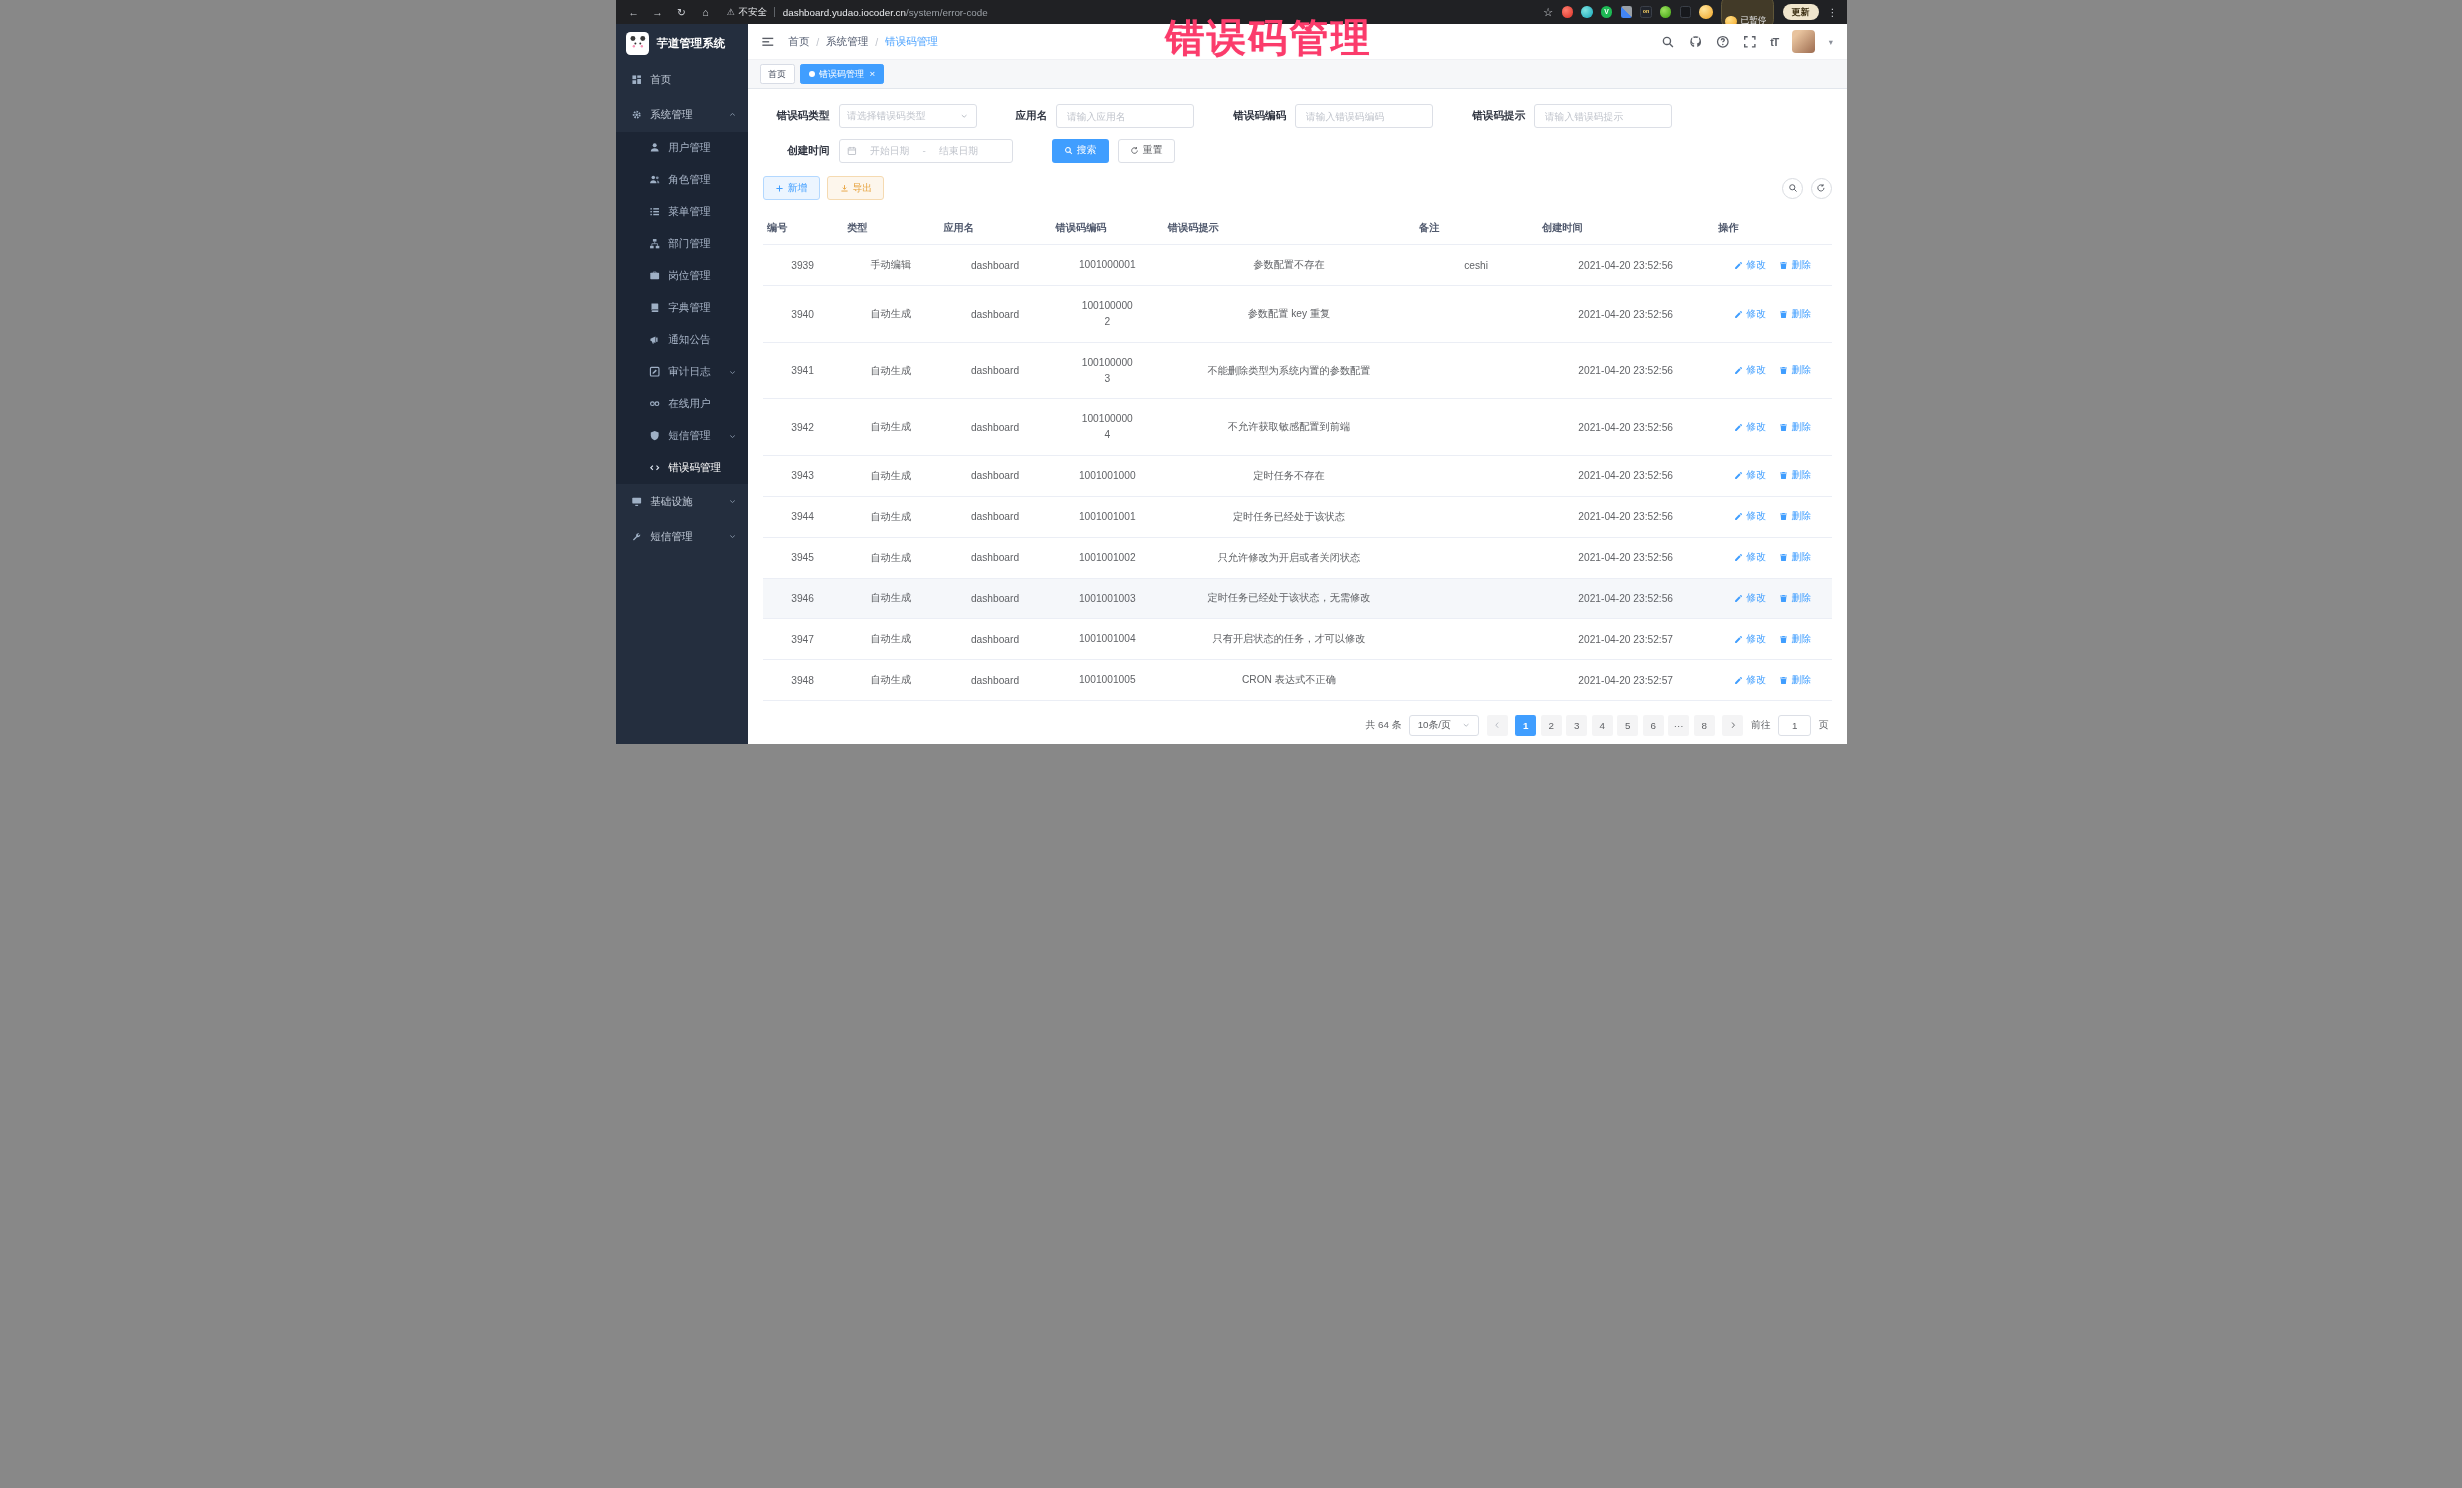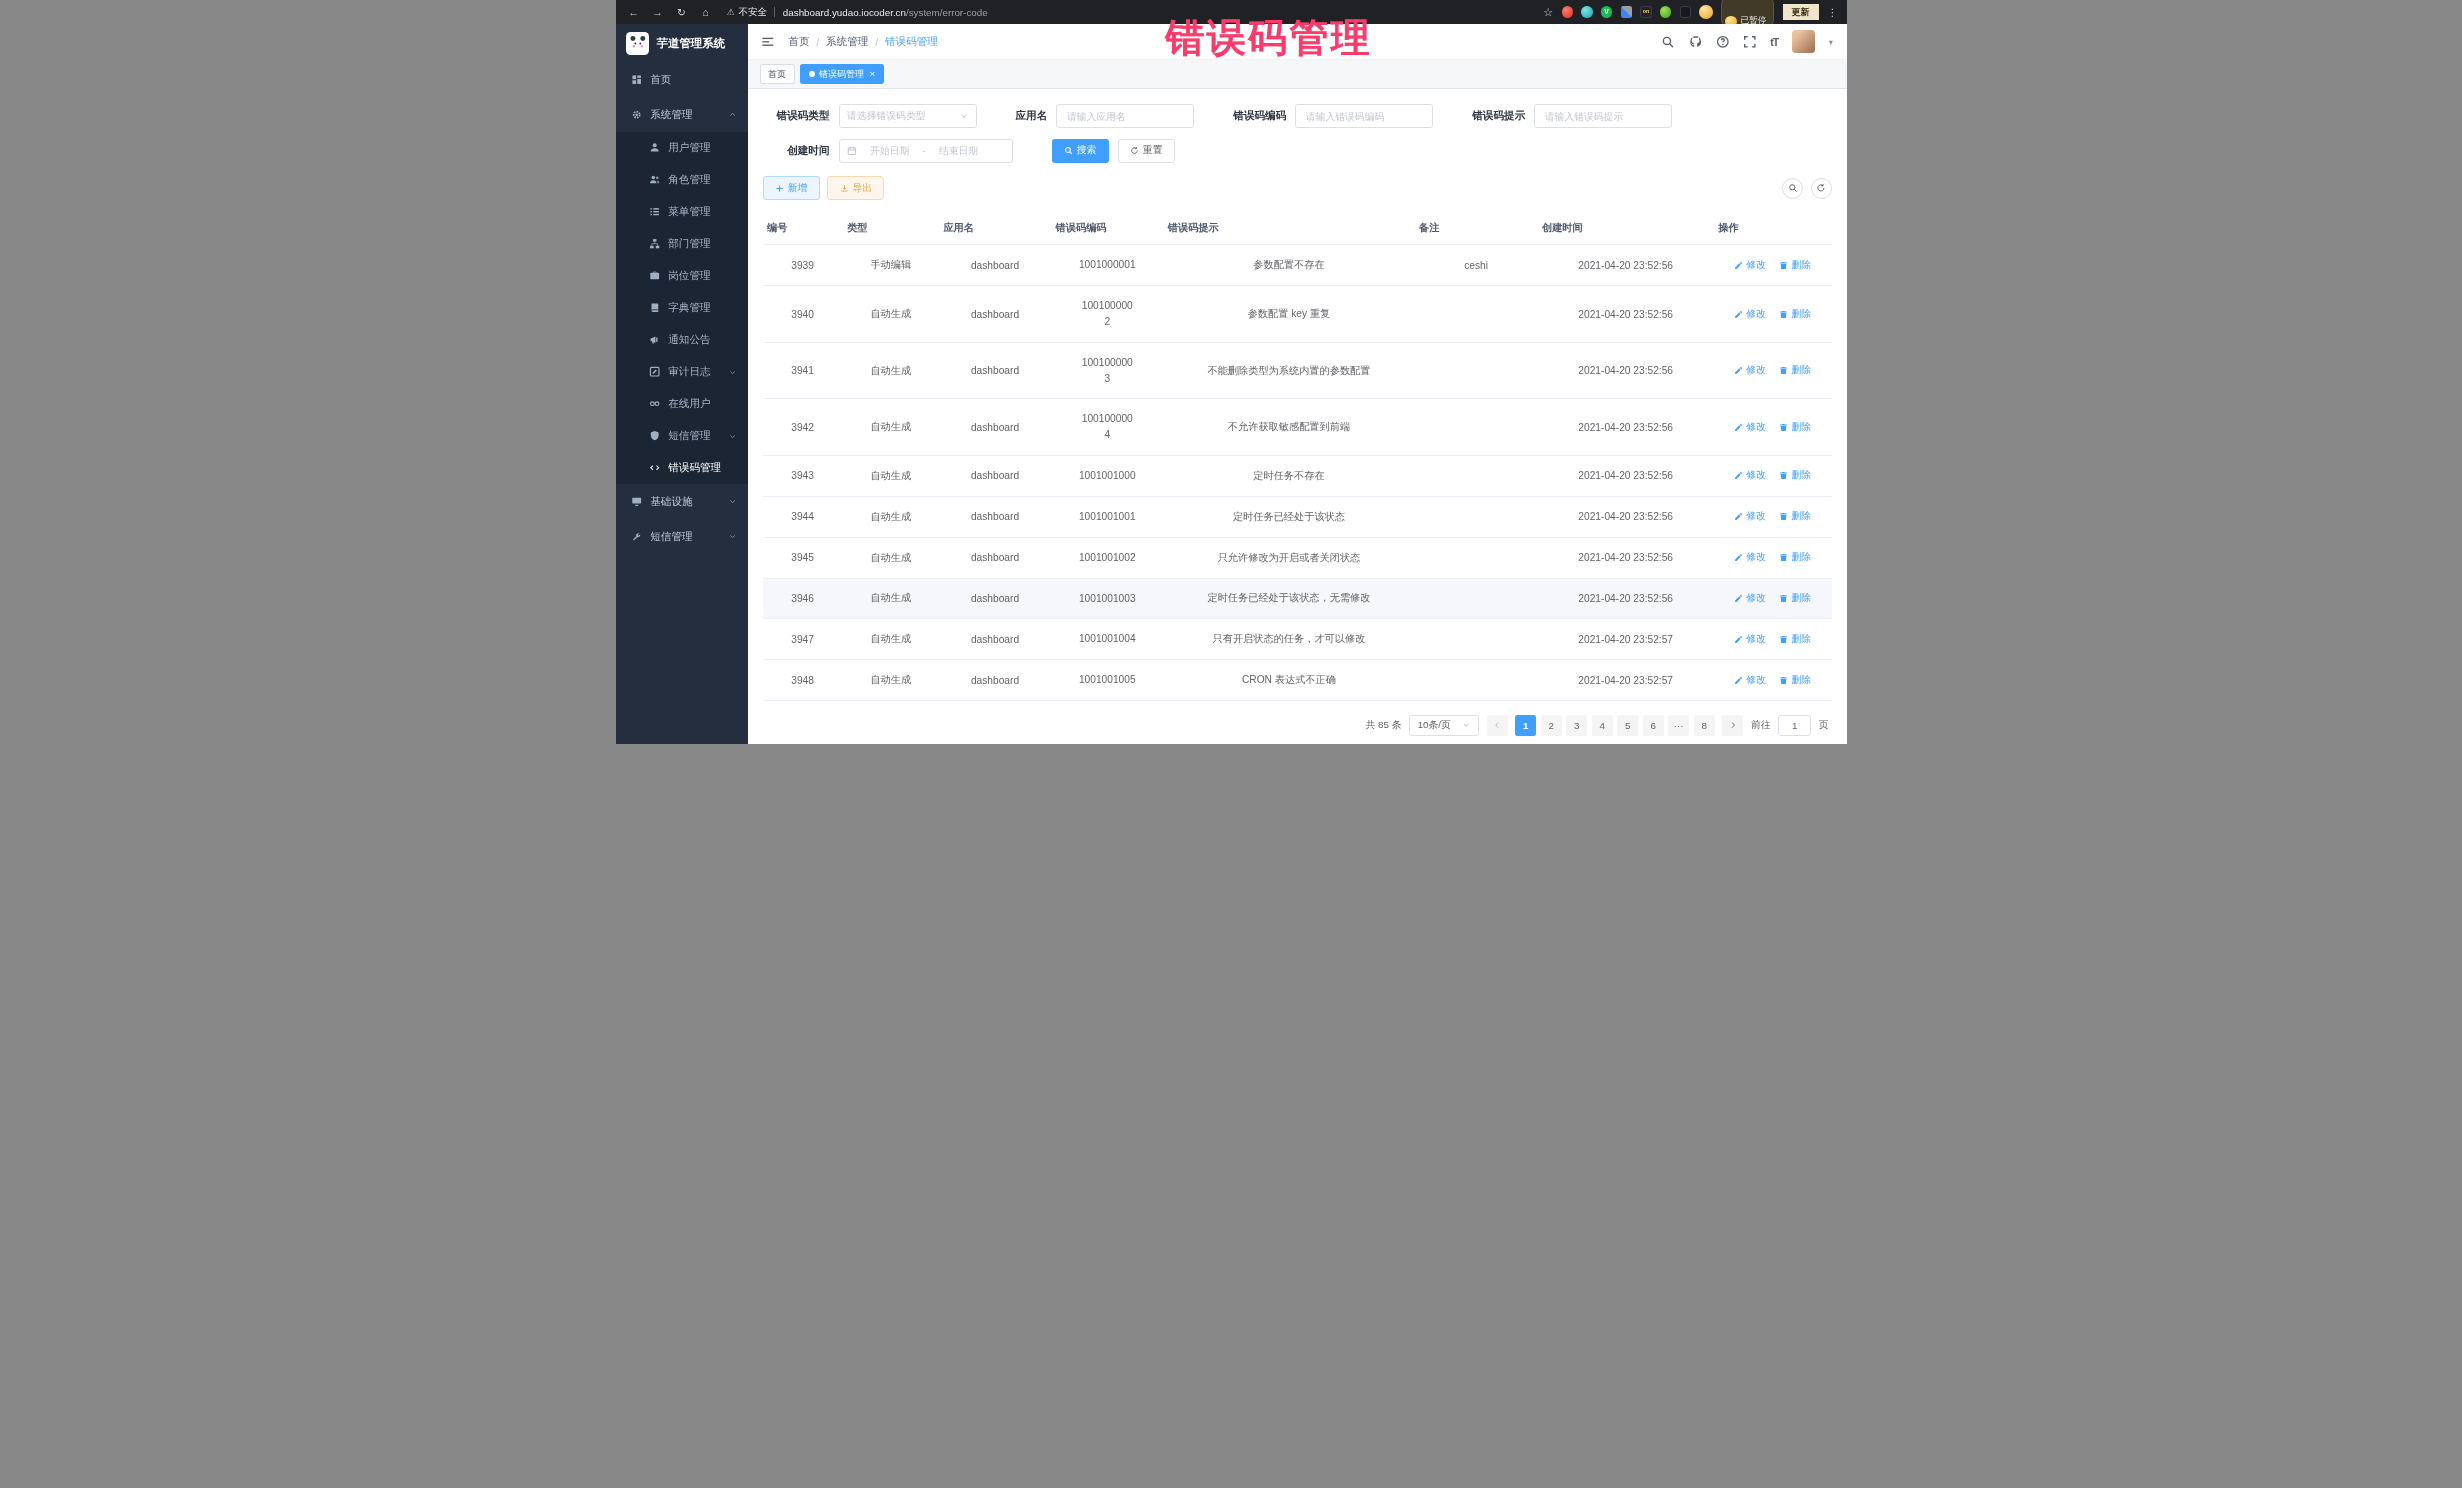--- a/index.html
+++ b/index.html
@@ -31,21 +31,21 @@
   .ext-red{background:radial-gradient(circle at 35% 35%,#ff7d6e,#d93025)}
   .ext-teal{background:radial-gradient(circle at 35% 35%,#7ee3e0,#12a5b8)}
   .ext-green{background:#1db954;color:#fff;font-size:6.8px;font-weight:bold;text-align:center;line-height:11.4px}
   .ext-grid{background:linear-gradient(45deg,#4285f4 50%,#9aa0a6 50%)}
   .ext-vpn{background:#20242c;border:0.8px solid #3a3f48;color:#ffd666;font-size:5.3px;font-weight:bold;text-align:center;line-height:9.8px;border-radius:2.3px}
   .ext-leaf{background:radial-gradient(circle at 35% 35%,#9be15d,#3fa110)}
   .ext-flask{background:#17191d;border:0.8px solid #3a3f48}
   .profile-dot{width:13.6px;height:13.6px;border-radius:50%;background:radial-gradient(circle at 35% 30%,#ffe49a,#f0a325)}
   .chip{height:32px;border-radius:8.3px;background:#423a28;border:0.8px solid #5f5639;display:flex;align-items:flex-end;gap:3.8px;padding:0 6.8px 0 3px;font-size:8.7px;color:#e8eaed;cursor:pointer}
   .chip .emoji{width:11.4px;height:11.4px;border-radius:50%;background:radial-gradient(circle at 35% 30%,#ffe08a,#f5a623)}
-  .update-btn{height:16.7px;border-radius:0;background:#efe5cd;color:#3c3014;font-size:9px;font-weight:700;display:flex;align-items:center;padding:0 9px;cursor:pointer}
+  .update-btn{height:16.7px;border-radius:8px;background:#efe5cd;color:#3c3014;font-size:9px;font-weight:700;display:flex;align-items:center;padding:0 9px;cursor:pointer}
   .more-dots{color:#c6c9ce;font-size:10.6px;cursor:pointer}
 
   
   .app{display:flex;height:720px}
   .sidebar{width:132px;background:var(--side);flex-shrink:0;display:flex;flex-direction:column}
   .logo-row{height:38px;display:flex;align-items:center;gap:7.6px;padding:0 10.6px}
   .logo{width:23px;height:23px;border-radius:4.5px;background:#fff;display:flex;align-items:center;justify-content:center;overflow:hidden}
   .logo svg{width:19.7px;height:19.7px}
   .logo-title{color:#fff;font-size:11.4px;font-weight:700;white-space:nowrap}
   .mi{display:flex;align-items:center;height:35px;padding:0 10.6px 0 15px;color:var(--side-tx);font-size:10.6px;cursor:pointer;white-space:nowrap}
@@ -830,21 +830,21 @@
                       </svg>
                     </span>
                     <span>删除</span>
                   </a>
                 </td>
               </tr>
             </tbody>
         </table>
 
         <div class="pager">
-          <span>共 85 条</span>
+          <span>共 64 条</span>
           <span class="ctrl sel psel">
             <span>10条/页</span>
             <span class="sel-caret">
                 <svg viewBox="0 0 16 16" fill="none" stroke="currentColor" stroke-width="1.8">
                   <path d="M3.5 6l4.5 4 4.5-4"></path>
                 </svg>
               </span>
           </span>
           <span class="pbtn navp">
               <span class="bic">

